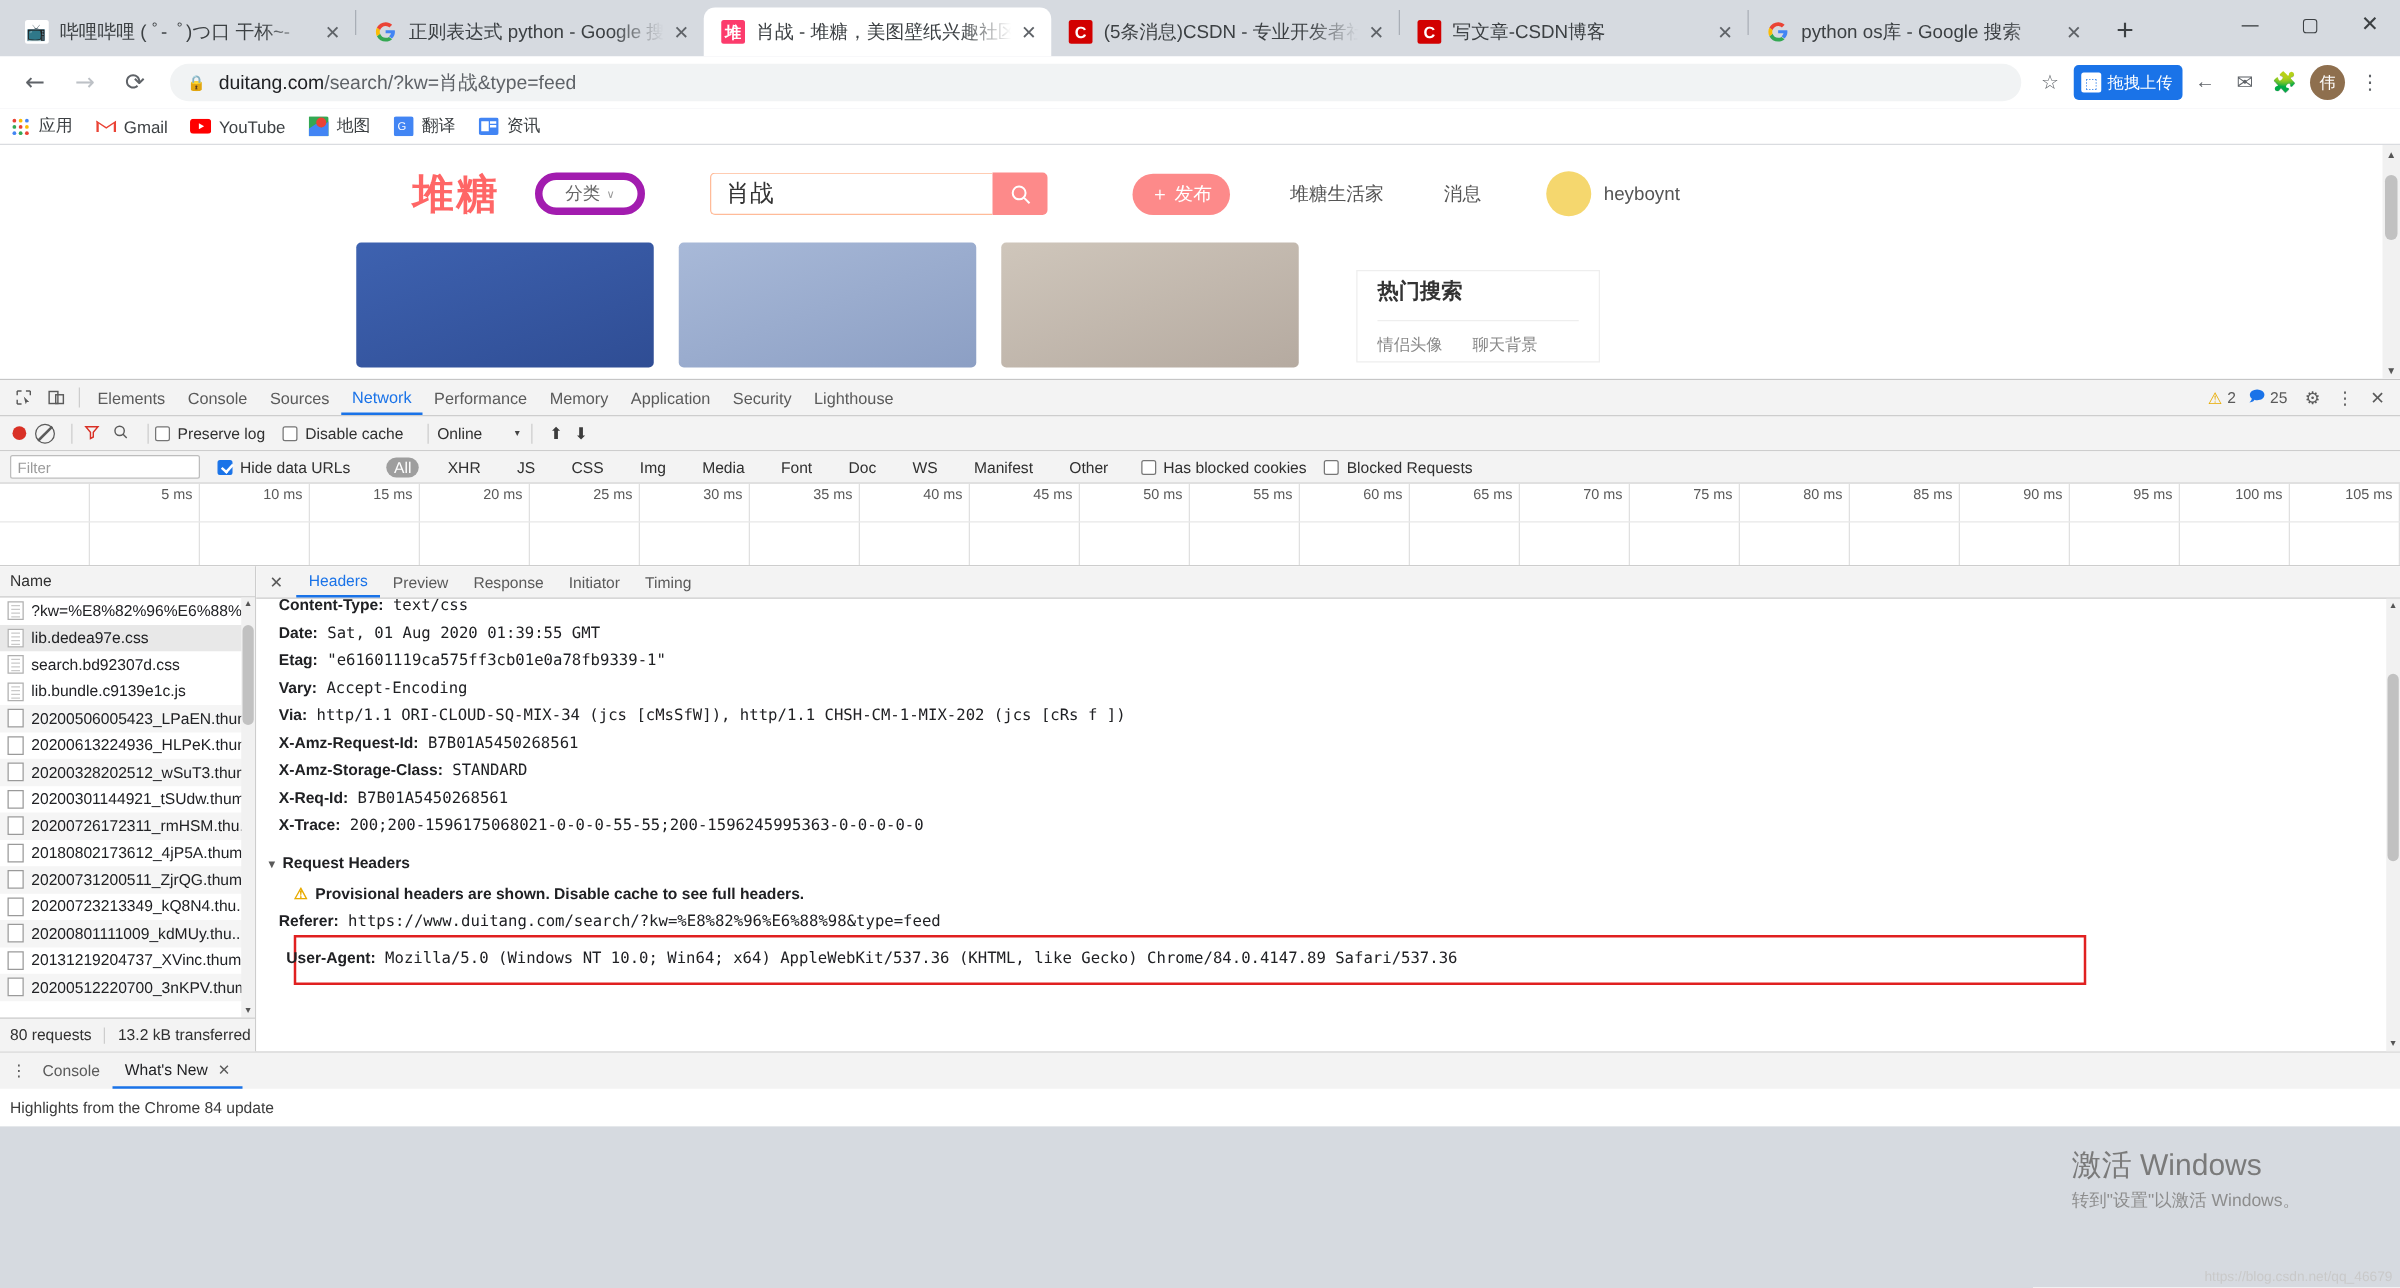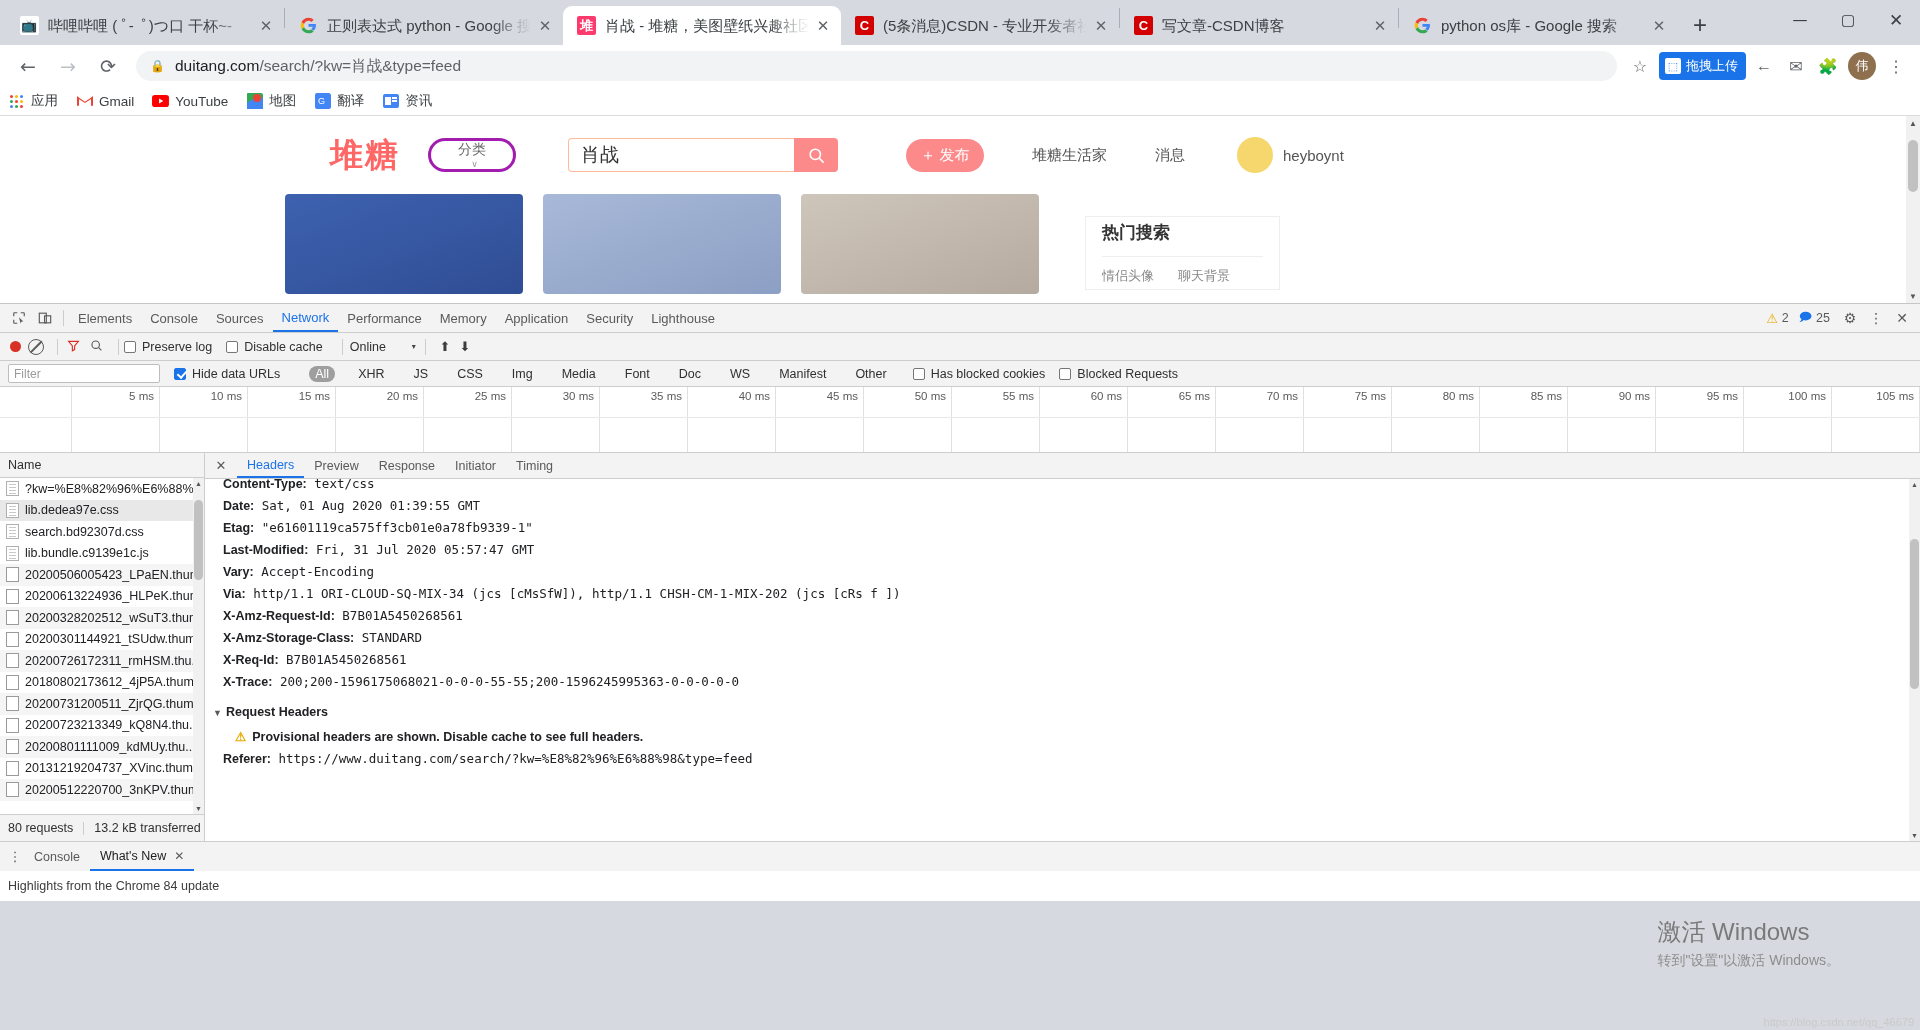--- a/index.html
+++ b/index.html
@@ -99,22 +99,22 @@
      justify-content:center;font-size:11px;border-radius:2px;overflow:hidden;}
   .apps-grid{ display:grid; grid-template-columns:repeat(3,3px); grid-gap:2px; }
   .apps-grid i{ width:3px;height:3px;display:block;border-radius:50%; }
 
   
   .viewport{ height:187px; background:#fff; position:relative; overflow:hidden; }
   .site-header{ height:78px; display:flex; align-items:center; padding-left:330px; }
   .logo{ color:#f66; font-size:33px; font-weight:bold; letter-spacing:2px;
      font-family:"DejaVu Sans", sans-serif; }
   .cat-btn{
-    width:88px;height:34px;border:3px solid #a21caf;border-radius:17px;display:flex;
-    align-items:center;justify-content:center;color:#666;font-size:14px;margin-left:28px;flex-direction:column;
+    width:88px;height:34px;border:6px solid #a21caf;border-radius:17px;display:flex;
+    align-items:center;justify-content:center;color:#666;font-size:14px;margin-left:28px;
   }
   .cat-btn .cv{ font-size:9px; margin-left:5px; color:#999; }
   .searchwrap{ display:flex; margin-left:52px; }
   .searchwrap .sinput{
     width:226px;height:34px;border:1px solid #fb9; border-right:none;
     border-radius:4px 0 0 4px; background:#fff; display:flex;align-items:center;
     padding-left:12px; font-size:19px; color:#333;
   }
   .searchwrap .sbtn{
     width:44px;height:34px;background:#fa7;background:#fd8a8a;border-radius:0 4px 4px 0;
@@ -722,33 +722,36 @@
           <div class="det-tab">Preview</div>
           <div class="det-tab">Response</div>
           <div class="det-tab">Initiator</div>
           <div class="det-tab">Timing</div>
         </div>
 
         <div class="det-body">
           <div class="hdr-line" style="margin-top:-10px"><b>Content-Type:</b> <span>text/css</span></div>
           <div class="hdr-line"><b>Date:</b> <span>Sat, 01 Aug 2020 01:39:55 GMT</span></div>
           <div class="hdr-line"><b>Etag:</b> <span>"e61601119ca575ff3cb01e0a78fb9339-1"</span></div>
-          <div class="hdr-line"><b>Last-Modified:</b> <span>Fri, 31 Jul 2020 05:57:47 GMT</span></div>
           <div class="hdr-line"><b>Vary:</b> <span>Accept-Encoding</span></div>
           <div class="hdr-line"><b>Via:</b> <span>http/1.1 ORI-CLOUD-SQ-MIX-34 (jcs [cMsSfW]), http/1.1 CHSH-CM-1-MIX-202 (jcs [cRs f ])</span></div>
           <div class="hdr-line"><b>X-Amz-Request-Id:</b> <span>B7B01A5450268561</span></div>
           <div class="hdr-line"><b>X-Amz-Storage-Class:</b> <span>STANDARD</span></div>
           <div class="hdr-line"><b>X-Req-Id:</b> <span>B7B01A5450268561</span></div>
           <div class="hdr-line"><b>X-Trace:</b> <span>200;200-1596175068021-0-0-0-55-55;200-1596245995363-0-0-0-0-0</span></div>
 
           <div class="sect-title"><span class="caret">▼</span><span>Request Headers</span></div>
 
           <div class="prov" style="padding-left:12px"><span class="wtri">⚠</span><span>Provisional headers are shown. Disable cache to see full headers.</span></div>
 
           <div class="hdr-line"><b>Referer:</b> <span>https://www.duitang.com/search/?kw=%E8%82%96%E6%88%98&amp;type=feed</span></div>
+          <div style="position:relative; height:46px;">
+            <div class="ua-box"></div>
+            <div class="hdr-line" style="position:relative; padding-left:6px; top:7px;"><b>User-Agent:</b> <span>Mozilla/5.0 (Windows NT 10.0; Win64; x64) AppleWebKit/537.36 (KHTML, like Gecko) Chrome/84.0.4147.89 Safari/537.36</span></div>
+          </div>
         </div>
 
         <div class="dscroll">
           <div class="ar" style="top:0">▲</div>
           <div class="th"></div>
           <div class="ar" style="bottom:0">▼</div>
         </div>
       </div>
     </div>
 

